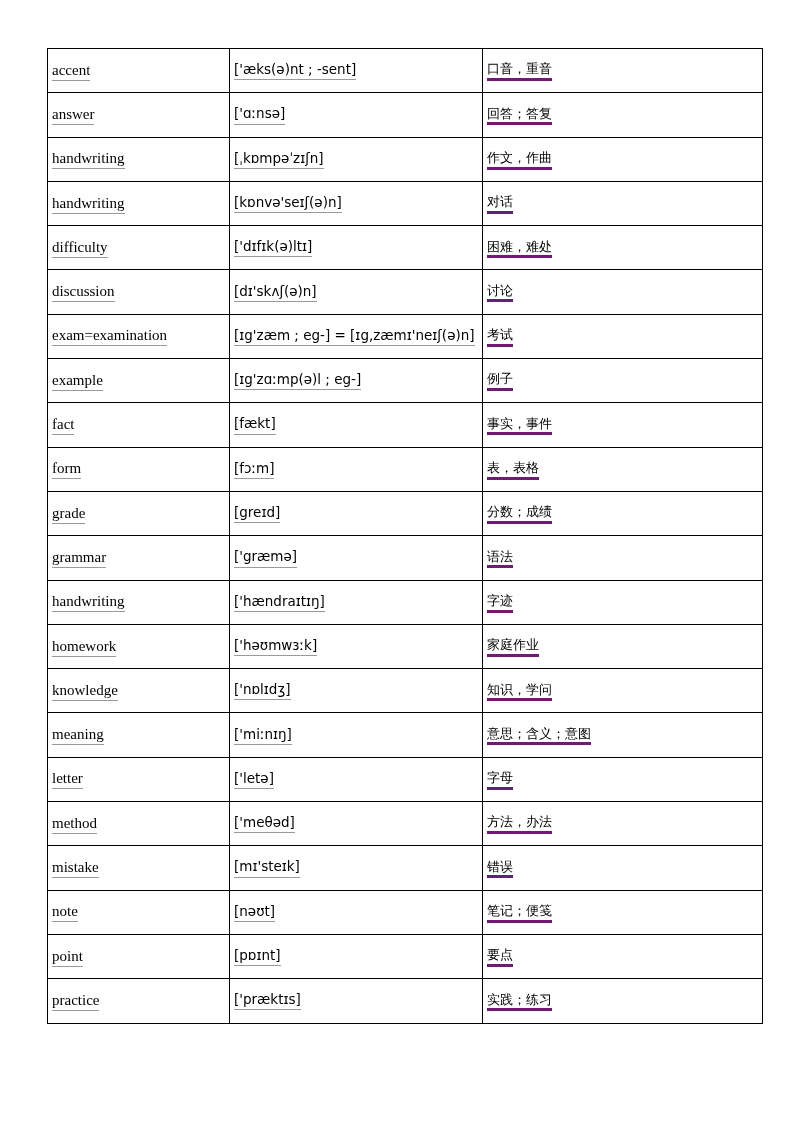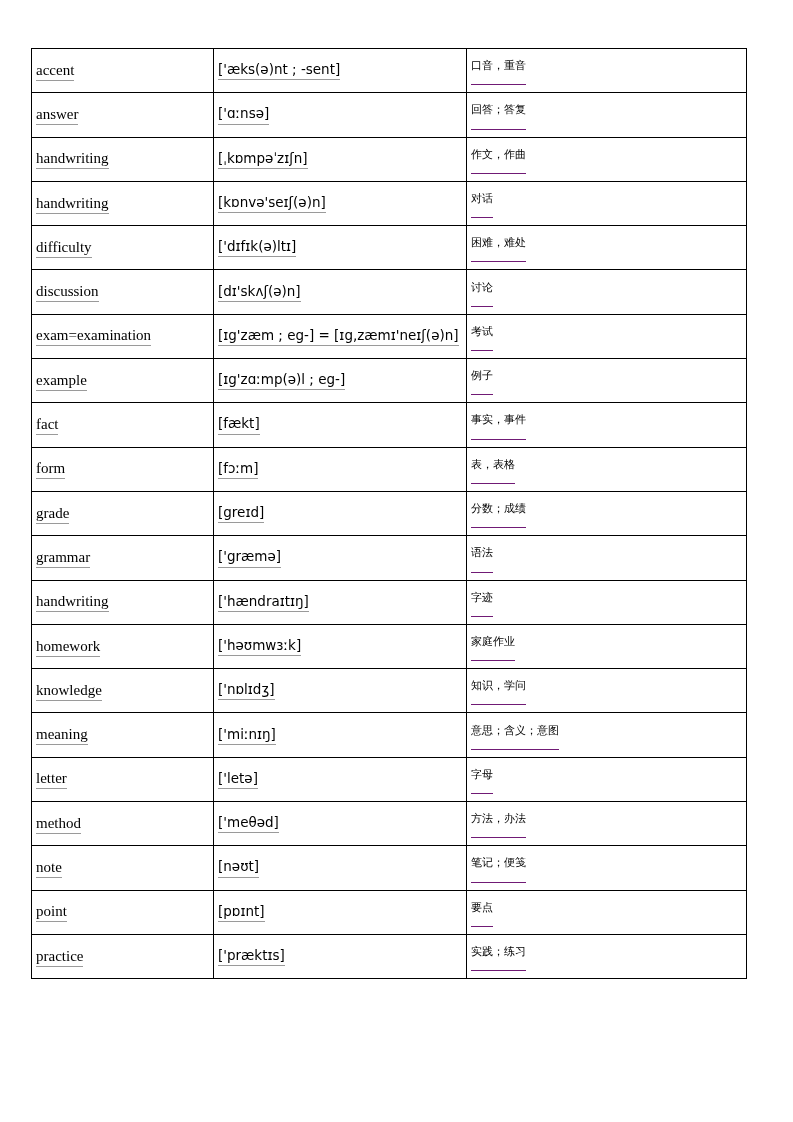--- a/index.html
+++ b/index.html
@@ -17,21 +17,21 @@
   }
   .page {
     position: absolute;
     left: 0; top: 0;
     width: 793px;
     height: 1122px;
     background: #ffffff;
   }
   .vocab-table {
     position: absolute;
-    left: 31px;
+    left: 47px;
     top: 48px;
     width: 700px;
     border-collapse: collapse;
     table-layout: fixed;
   }
   .vocab-table td {
     border: 1px solid #000000;
     padding: 0 0 0 4px;
     vertical-align: middle;
     height: 43.3px;
@@ -54,23 +54,23 @@
   }
   .phon-text {
     font-family: "DejaVu Sans", sans-serif;
     font-size: 13.5px;
     border-bottom: 1px solid #9a9a9a;
     padding-bottom: 2px;
     white-space: nowrap;
   }
   .mean-text {
     font-family: "DejaVu Sans", sans-serif;
-    font-size: 11px;
-    border-bottom: 1px solid #701a75;
-    padding-bottom: 12px;
+    font-size: 13px;
+    border-bottom: 3px solid #701a75;
+    padding-bottom: 1px;
   }
   .row-tall td { height: 43.3px; }
 </style>
 </head>
 <body>
 
 <div class="page">
   <table class="vocab-table">
     <tbody>
         <tr class="row-tall">
@@ -157,20 +157,25 @@
           <td class="col-word"><span class="cell-inner word-text">letter</span></td>
           <td class="col-phon"><span class="cell-inner phon-text">['letə]</span></td>
           <td class="col-mean"><span class="cell-inner mean-text">字母</span></td>
         </tr>
         <tr class="row-tall">
           <td class="col-word"><span class="cell-inner word-text">method</span></td>
           <td class="col-phon"><span class="cell-inner phon-text">['meθəd]</span></td>
           <td class="col-mean"><span class="cell-inner mean-text">方法，办法</span></td>
         </tr>
         <tr class="row-tall">
+          <td class="col-word"><span class="cell-inner word-text">mistake</span></td>
+          <td class="col-phon"><span class="cell-inner phon-text">[mɪ'steɪk]</span></td>
+          <td class="col-mean"><span class="cell-inner mean-text">错误</span></td>
+        </tr>
+        <tr class="row-tall">
           <td class="col-word"><span class="cell-inner word-text">note</span></td>
           <td class="col-phon"><span class="cell-inner phon-text">[nəʊt]</span></td>
           <td class="col-mean"><span class="cell-inner mean-text">笔记；便笺</span></td>
         </tr>
         <tr class="row-tall">
           <td class="col-word"><span class="cell-inner word-text">point</span></td>
           <td class="col-phon"><span class="cell-inner phon-text">[pɒɪnt]</span></td>
           <td class="col-mean"><span class="cell-inner mean-text">要点</span></td>
         </tr>
         <tr class="row-tall">

